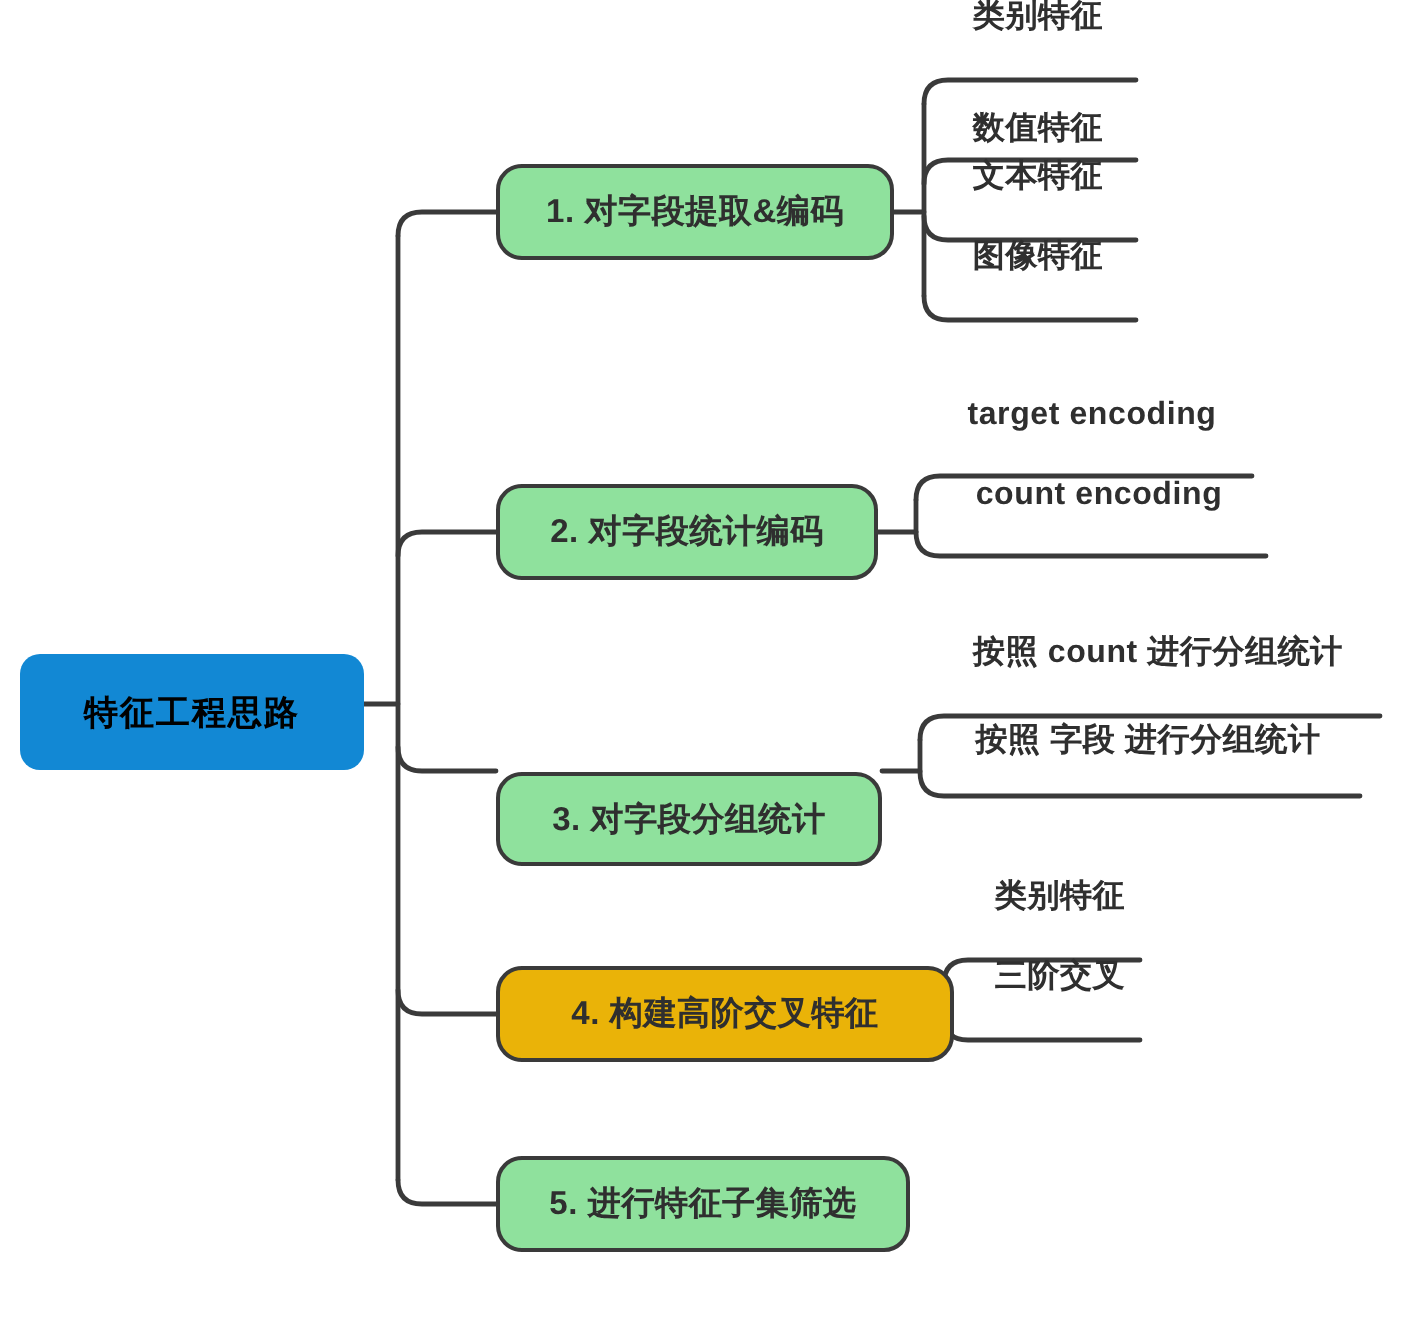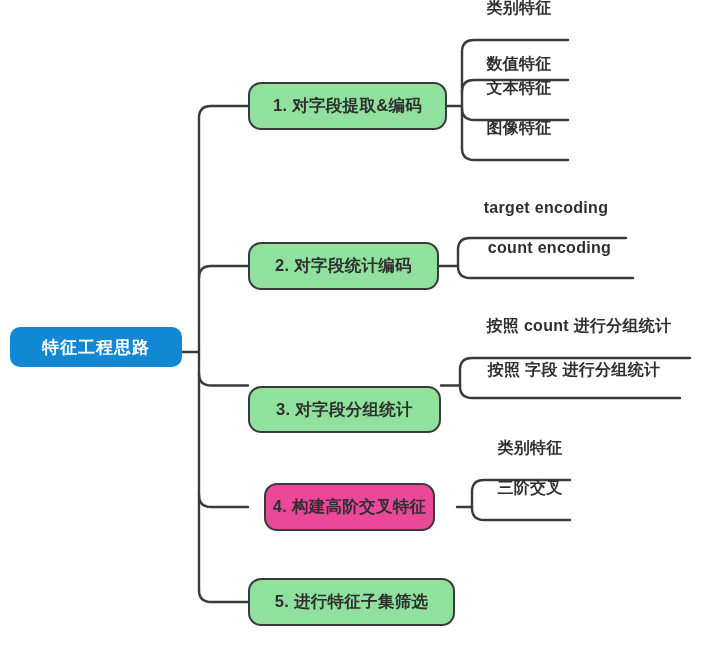--- a/index.html
+++ b/index.html
@@ -91,21 +91,21 @@
       <path d="M 460 370 Q 460 358 472 358 L 690 358" fill="none" stroke="#3a3a3a" stroke-width="2.4" stroke-linecap="round" stroke-linejoin="round"></path>
       <path d="M 460 386 Q 460 398 472 398 L 680 398" fill="none" stroke="#3a3a3a" stroke-width="2.4" stroke-linecap="round" stroke-linejoin="round"></path>
       <path d="M 199 495 Q 199 507 211 507 L 248 507" fill="none" stroke="#3a3a3a" stroke-width="2.4" stroke-linecap="round" stroke-linejoin="round"></path>
       <path d="M 457 507 L 472 507" fill="none" stroke="#3a3a3a" stroke-width="2.4" stroke-linecap="round" stroke-linejoin="round"></path>
       <path d="M 472 492 L 472 508" fill="none" stroke="#3a3a3a" stroke-width="2.4" stroke-linecap="round" stroke-linejoin="round"></path>
       <path d="M 472 492 Q 472 480 484 480 L 570 480" fill="none" stroke="#3a3a3a" stroke-width="2.4" stroke-linecap="round" stroke-linejoin="round"></path>
       <path d="M 472 508 Q 472 520 484 520 L 570 520" fill="none" stroke="#3a3a3a" stroke-width="2.4" stroke-linecap="round" stroke-linejoin="round"></path>
       <path d="M 199 590 Q 199 602 211 602 L 248 602" fill="none" stroke="#3a3a3a" stroke-width="2.4" stroke-linecap="round" stroke-linejoin="round"></path>
     </svg>
 
-  <div class="node node-root" id="root-node" style="left: 10px; top: 327px; width: 172px; height: 40px; background: rgb(18, 136, 212); color: #ffffff;">
+  <div class="node node-root" id="root-node" style="left: 10px; top: 327px; width: 172px; height: 58px; background: rgb(18, 136, 212); color: #000000;">
     <span>特征工程思路</span>
   </div>
 
   <div id="nodes-layer">
       <div class="node node-branch" style="left: 248px; top: 82px; width: 199px; height: 48px; background: rgb(143, 225, 157);">
         <span>1. 对字段提取&amp;编码</span>
       </div>
       <div class="leaf" style="left: 470px; top: 10px; width: 98px; height: 30px;">
         <span>类别特征</span>
       </div>
@@ -129,21 +129,21 @@
       </div>
       <div class="node node-branch" style="left: 248px; top: 362px; width: 193px; height: 47px; background: rgb(143, 225, 157); margin-top: 24px;">
         <span>3. 对字段分组统计</span>
       </div>
       <div class="leaf" style="left: 468px; top: 328px; width: 222px; height: 30px;">
         <span>按照 count 进行分组统计</span>
       </div>
       <div class="leaf" style="left: 468px; top: 372px; width: 212px; height: 30px;">
         <span>按照 字段 进行分组统计</span>
       </div>
-      <div class="node node-branch" style="left: 248px; top: 483px; width: 171px; height: 48px; background: #ec4899; margin-left: 16px;">
+      <div class="node node-branch" style="left: 248px; top: 483px; width: 229px; height: 48px; background: #eab308;">
         <span>4. 构建高阶交叉特征</span>
       </div>
       <div class="leaf" style="left: 490px; top: 450px; width: 80px; height: 30px;">
         <span>类别特征</span>
       </div>
       <div class="leaf" style="left: 490px; top: 490px; width: 80px; height: 30px;">
         <span>三阶交叉</span>
       </div>
       <div class="node node-branch" style="left: 248px; top: 578px; width: 207px; height: 48px; background: rgb(143, 225, 157);">
         <span>5. 进行特征子集筛选</span>

